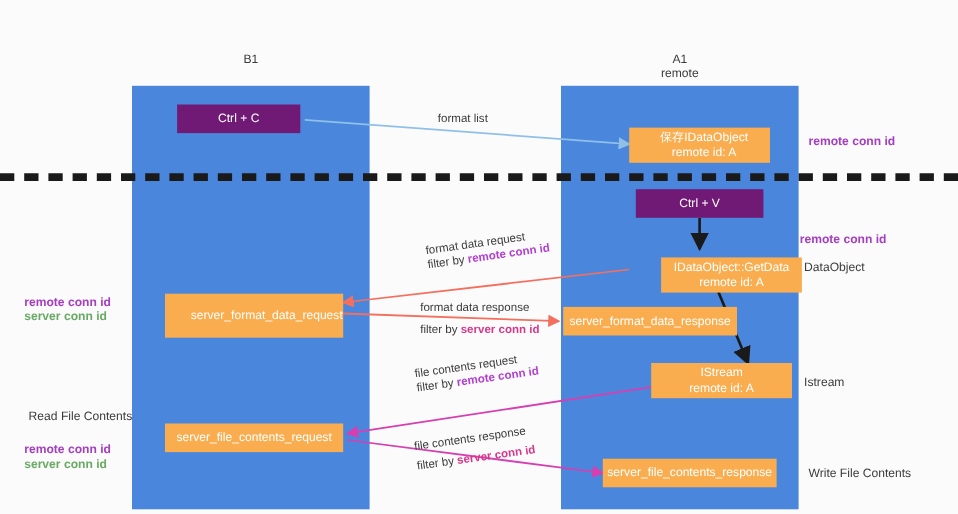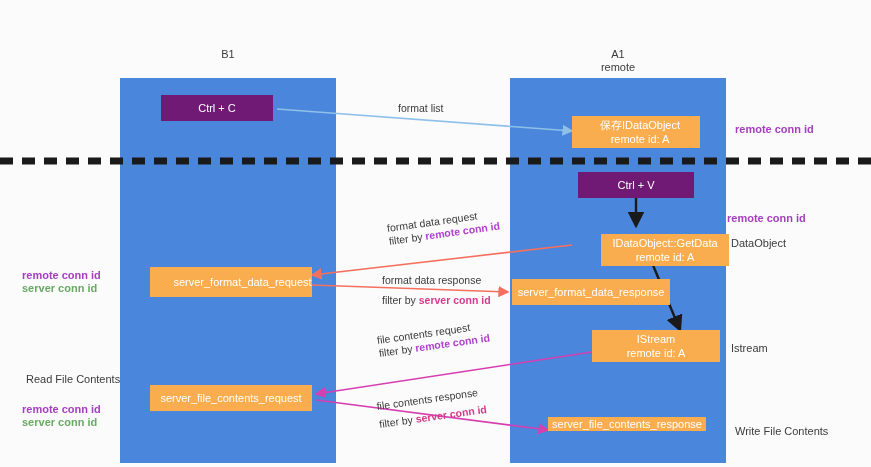--- a/index.html
+++ b/index.html
@@ -140,38 +140,38 @@
 
   <div class="node green" style="left:578px; top:172px; width:116px; height:26px;">
     <div>Ctrl + V</div>
   </div>
 
   <div class="node orange" style="left:572px; top:234px; width:128px; height:32px;margin-left:29px;">
     <div>IDataObject::GetData</div>
     <div class="l2">remote id: A</div>
   </div>
 
-  <div class="node orange" style="left:150px; top:267px; width:162px; height:30px;padding-left:27px;">
+  <div class="node orange" style="left:150px; top:267px; width:162px; height:40px;padding-left:27px;">
     <div>server_format_data_request</div>
   </div>
 
   <div class="node orange" style="left:512px; top:279px; width:158px; height:26px;">
     <div>server_format_data_response</div>
   </div>
 
   <div class="node orange" style="left:592px; top:330px; width:128px; height:32px;">
     <div>IStream</div>
     <div class="l2">remote id: A</div>
   </div>
 
   <div class="node orange" style="left:150px; top:385px; width:162px; height:26px;">
     <div>server_file_contents_request</div>
   </div>
 
-  <div class="node orange" style="left:548px; top:417px; width:158px; height:14px;">
+  <div class="node orange" style="left:548px; top:417px; width:158px; height:26px;">
     <div>server_file_contents_response</div>
   </div>
 
   <div class="edge-label" style="left:398px; top:102px;">
     <span>format list</span>
   </div>
 
   <div class="edge-label rot-up" style="left:388px; top:222px;">
     <div>format data request</div>
     <div>

